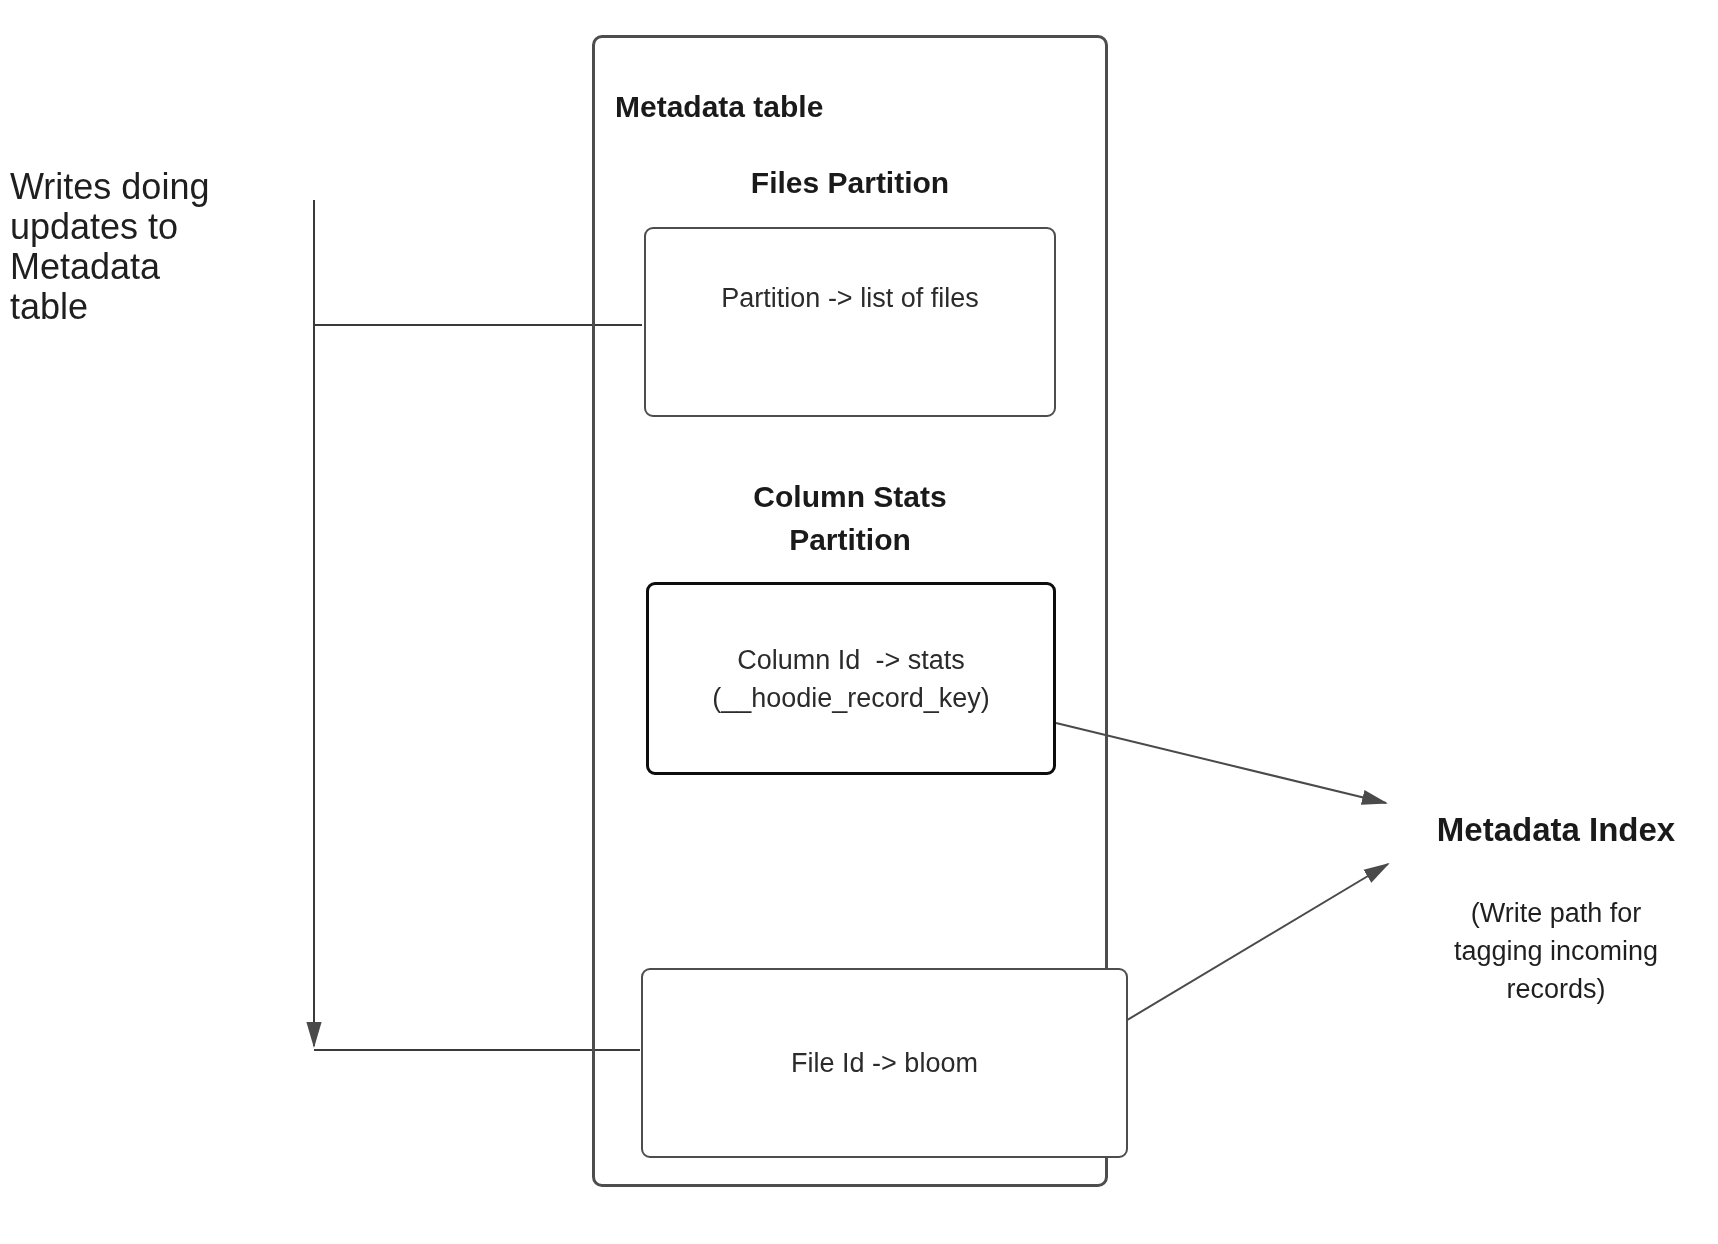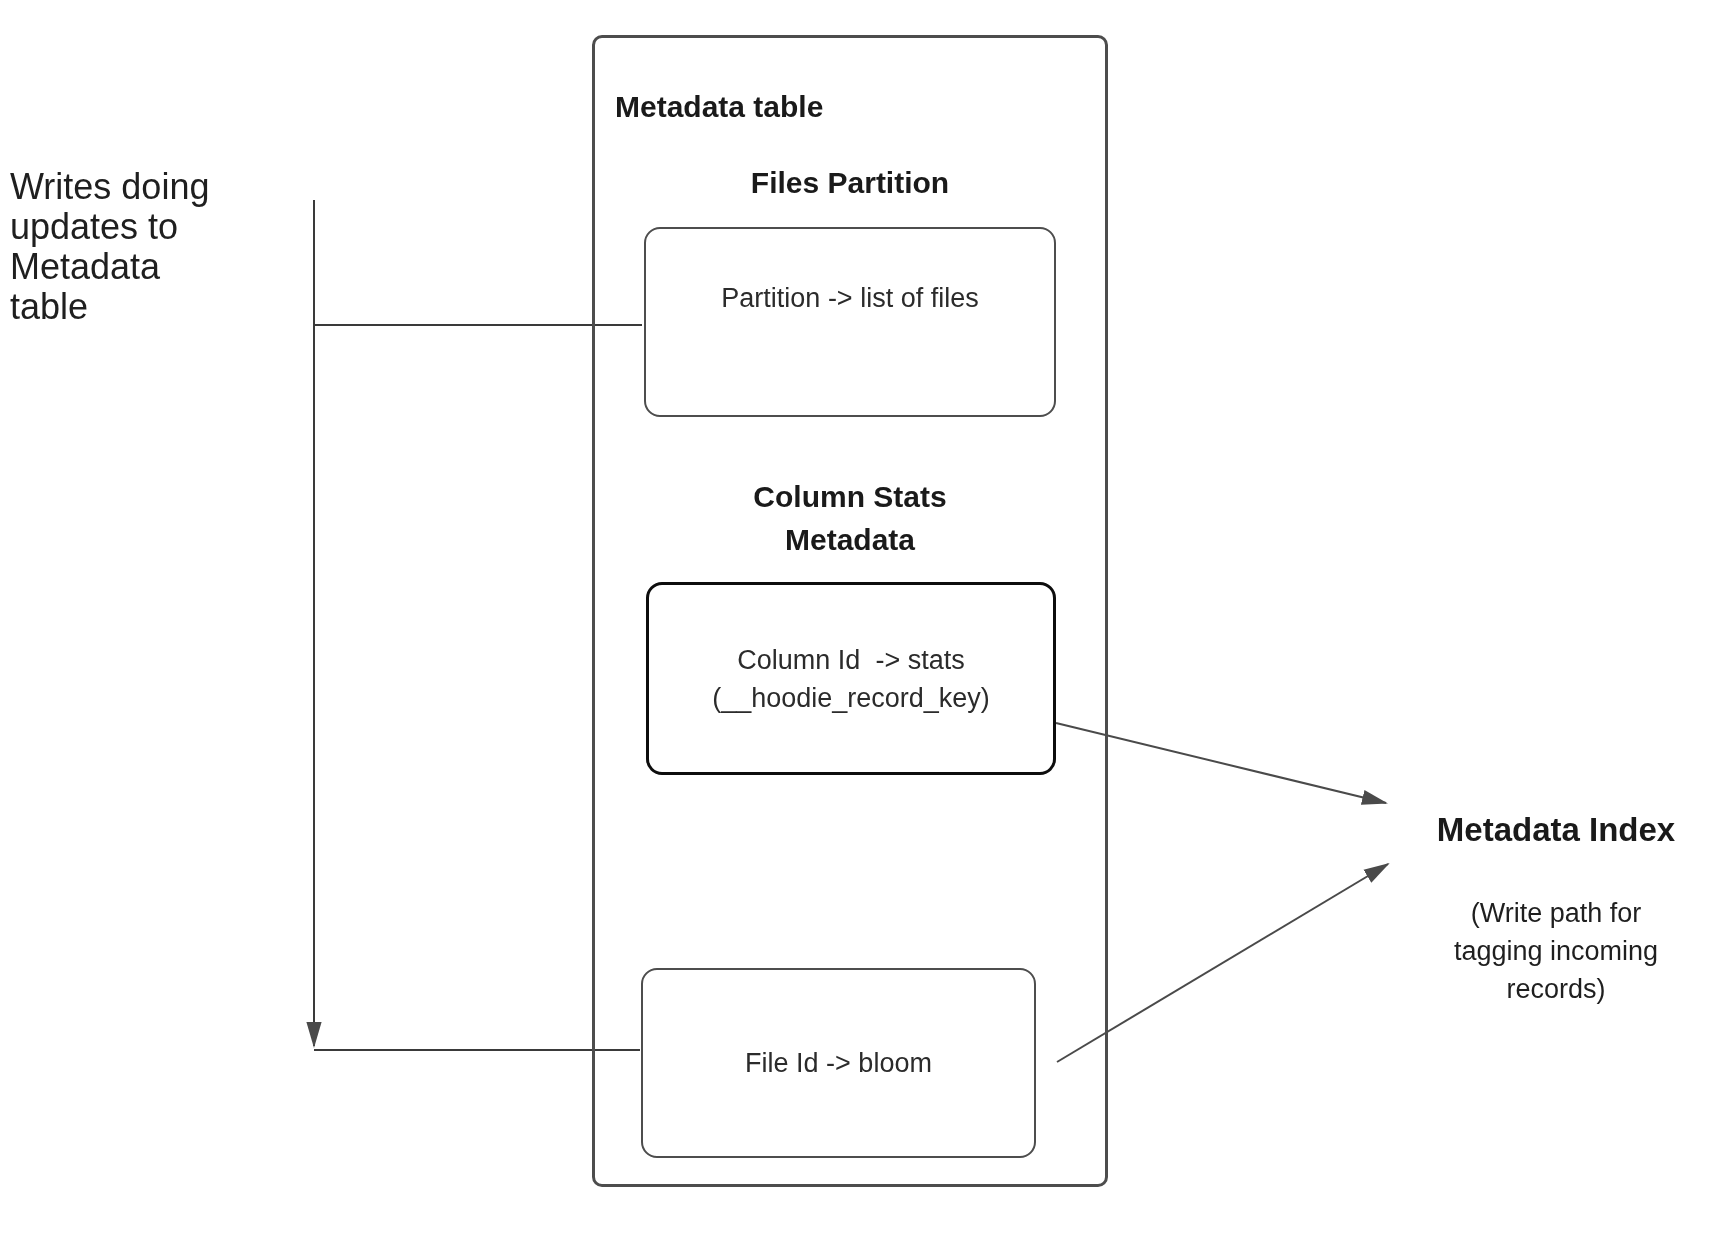--- a/index.html
+++ b/index.html
@@ -64,40 +64,40 @@
     font-weight: bold;
     color: #1a1a1a;
   }
   .heading-files   { top: 165px; line-height: 36px; }
   .heading-stats   { top: 475px; line-height: 43px; }
   .heading-bloom   { top: 863px; line-height: 40px; }
   .inner-box {
     position: absolute;
     box-sizing: border-box;
     border: 2.5px solid #4d4d4d;
-    border-radius: 16px;
+    border-radius: 9px;
     background: #ffffff;
     display: flex;
     align-items: center;
     justify-content: center;
     text-align: center;
     font-size: 27px;
     line-height: 38px;
     color: #2b2b2b;
   }
   .box-files {
     left: 644px; top: 227px; width: 412px; height: 190px;
     padding-bottom: 48px;
   }
   .box-stats {
     left: 646px; top: 582px; width: 410px; height: 193px;
     border: 3.5px solid #0d0d0d;
   }
   .box-bloom {
-    left: 641px; top: 968px; width: 395px; height: 190px;
+    left: 641px; top: 968px; width: 487px; height: 190px;
   }
   .index-title {
     position: absolute;
     left: 1391px;
     top: 811px;
     width: 330px;
     text-align: center;
     font-size: 33px;
     font-weight: bold;
     color: #1a1a1a;
@@ -138,21 +138,21 @@
   <div class="outer-box"></div>
 
   <div class="outer-title">Metadata table</div>
 
   <div class="section-heading heading-files pre">Files Partition</div>
   <div class="inner-box box-files">
     <span class="pre">Partition -&gt; list of files</span>
   </div>
 
   <div class="section-heading heading-stats pre">Column Stats
-Metadata</div>
+Partition</div>
   <div class="inner-box box-stats">
     <span class="pre">Column Id  -&gt; stats
 (__hoodie_record_key)</span>
   </div>
 
   <div class="inner-box box-bloom">
     <span class="pre">File Id -&gt; bloom</span>
   </div>
 
   <div class="index-title">Metadata Index</div>

